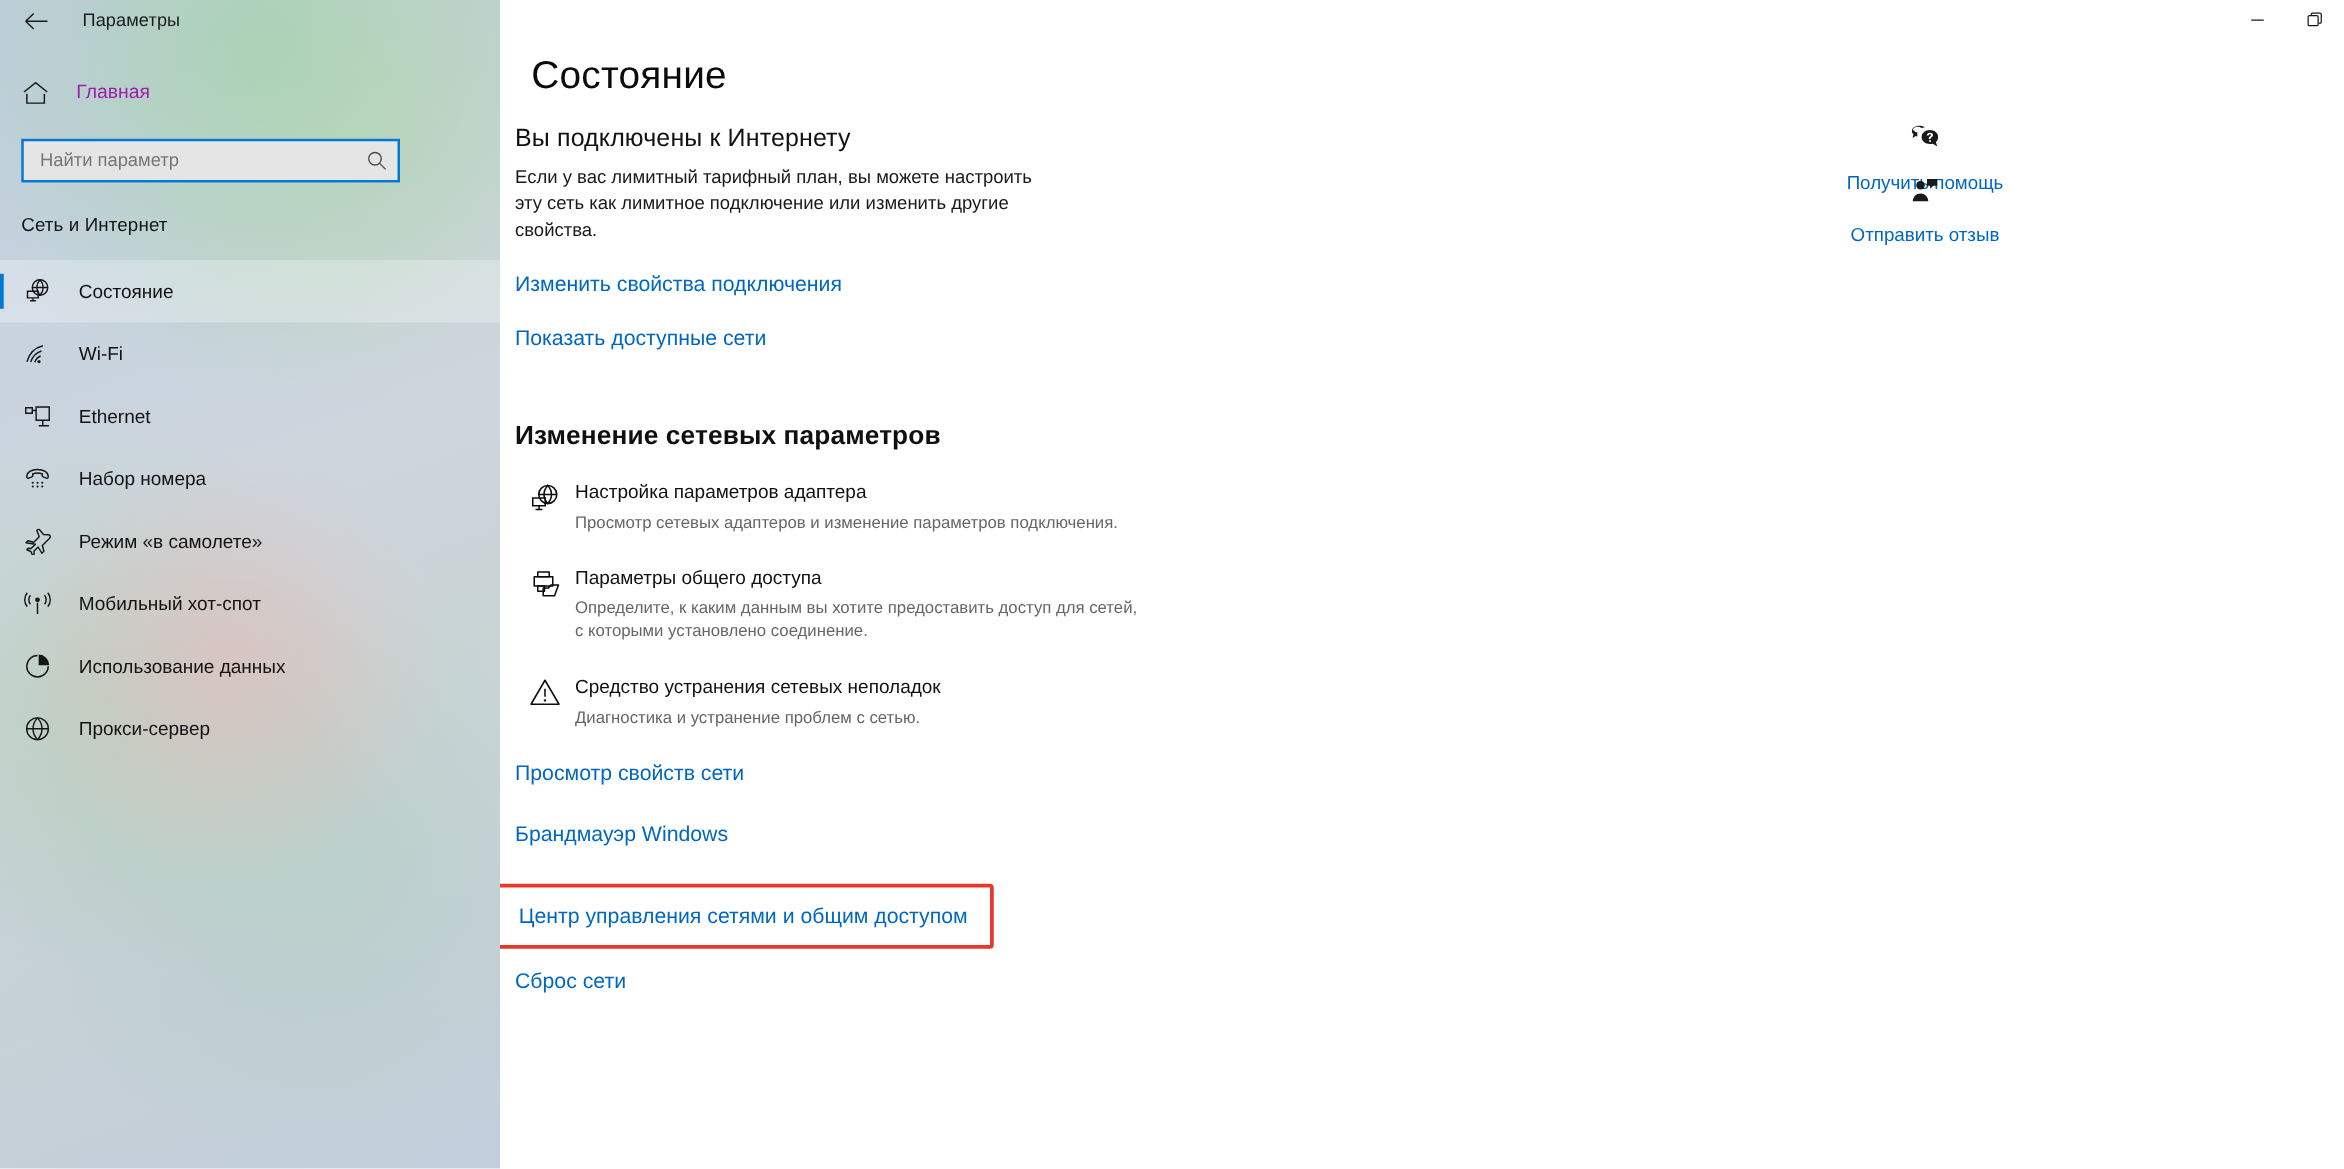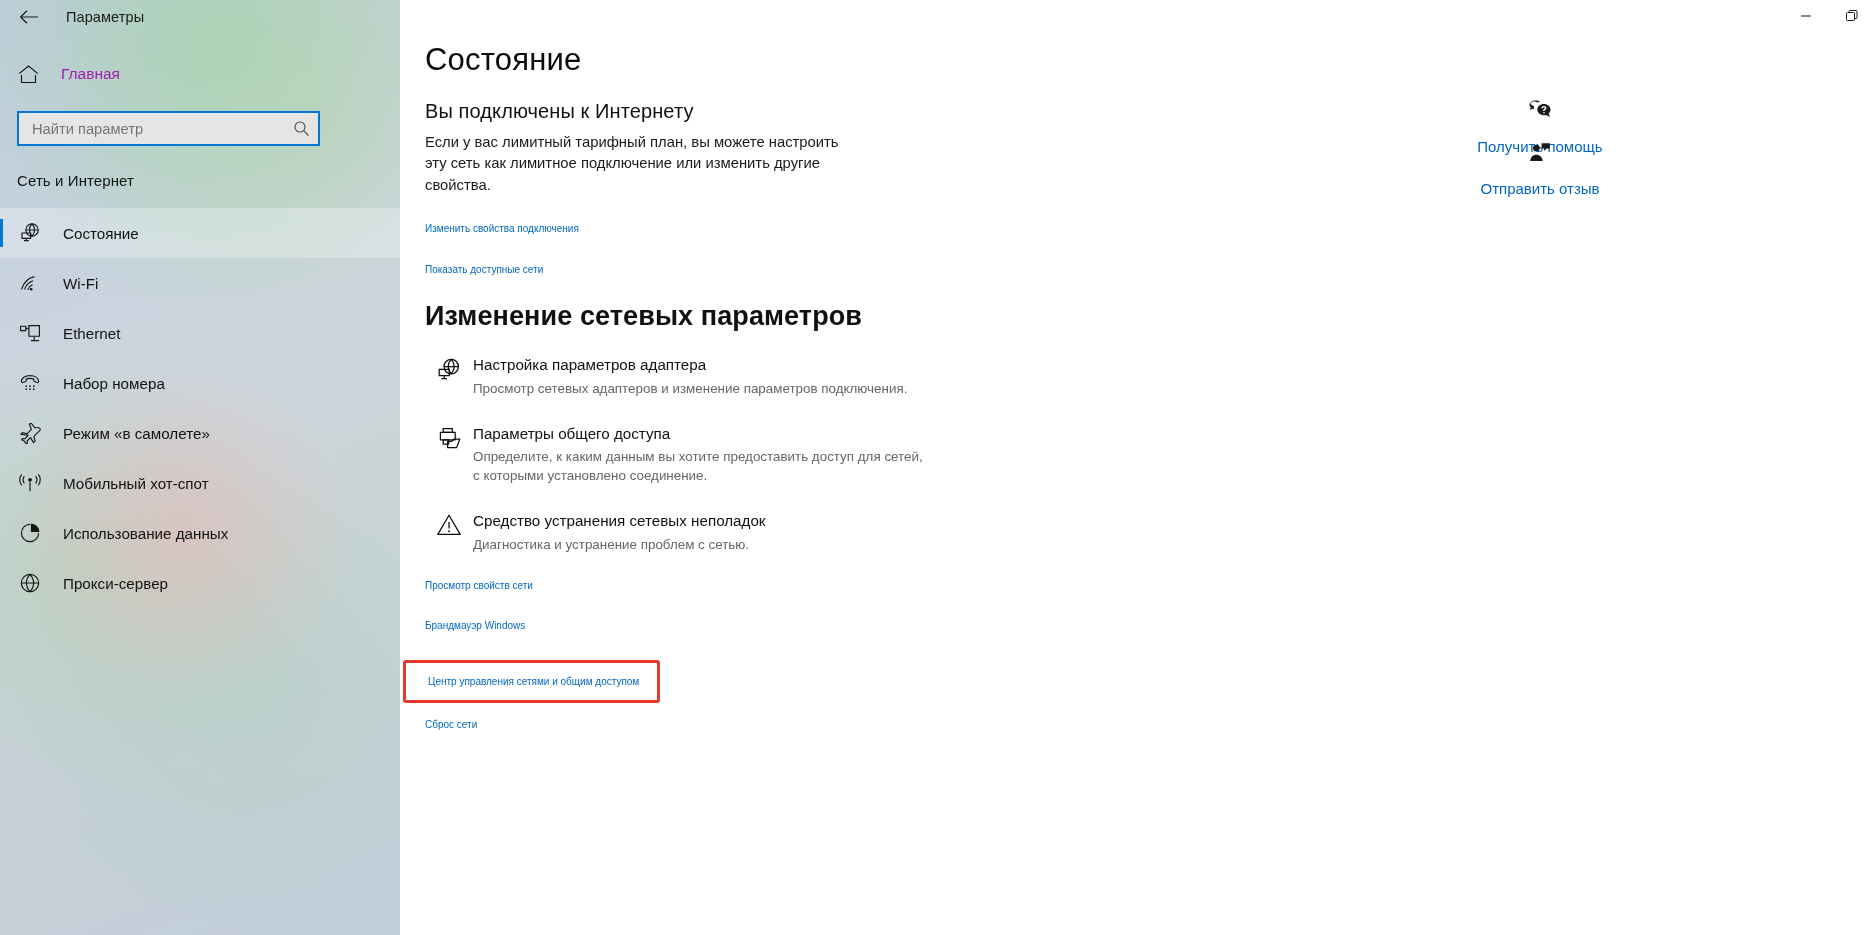--- a/index.html
+++ b/index.html
@@ -166,48 +166,48 @@
 
   .page-title {
     position: absolute;
     left: 25px; top: 42px;
     font-size: 31px;
     font-weight: normal;
     color: #0b0b0b;
     letter-spacing: .2px;
   }
 
-  .content { position: absolute; left: 25px; top: 100px; width: 900px; }
+  .content { position: absolute; left: 12px; top: 100px; width: 900px; }
 
   .status-title {
     font-size: 20px;
     color: #111111;
     letter-spacing: .1px;
   }
   .status-desc {
     margin-top: 9px;
     font-size: 14.8px;
     line-height: 1.45;
     color: #1a1a1a;
     width: 432px;
   }
 
   a.blue-link, .blue-link {
     color: #0067c0;
-    font-size: 10px;
+    font-size: 17px;
     text-decoration: none;
     display: inline-block;
     cursor: pointer;
   }
   .link-row { margin-top: 22px; }
   .link-row.tight { margin-top: 23px; }
 
   .settings-head {
-    margin-top: 24px;
-    font-size: 27px;
+    margin-top: 56px;
+    font-size: 21px;
     color: #101010;
     letter-spacing: .1px;
   }
 
   .opt-list { margin-top: 23px; }
   .opt {
     display: flex;
     gap: 10px;
     margin-bottom: 26px;
     padding-left: 10px;

